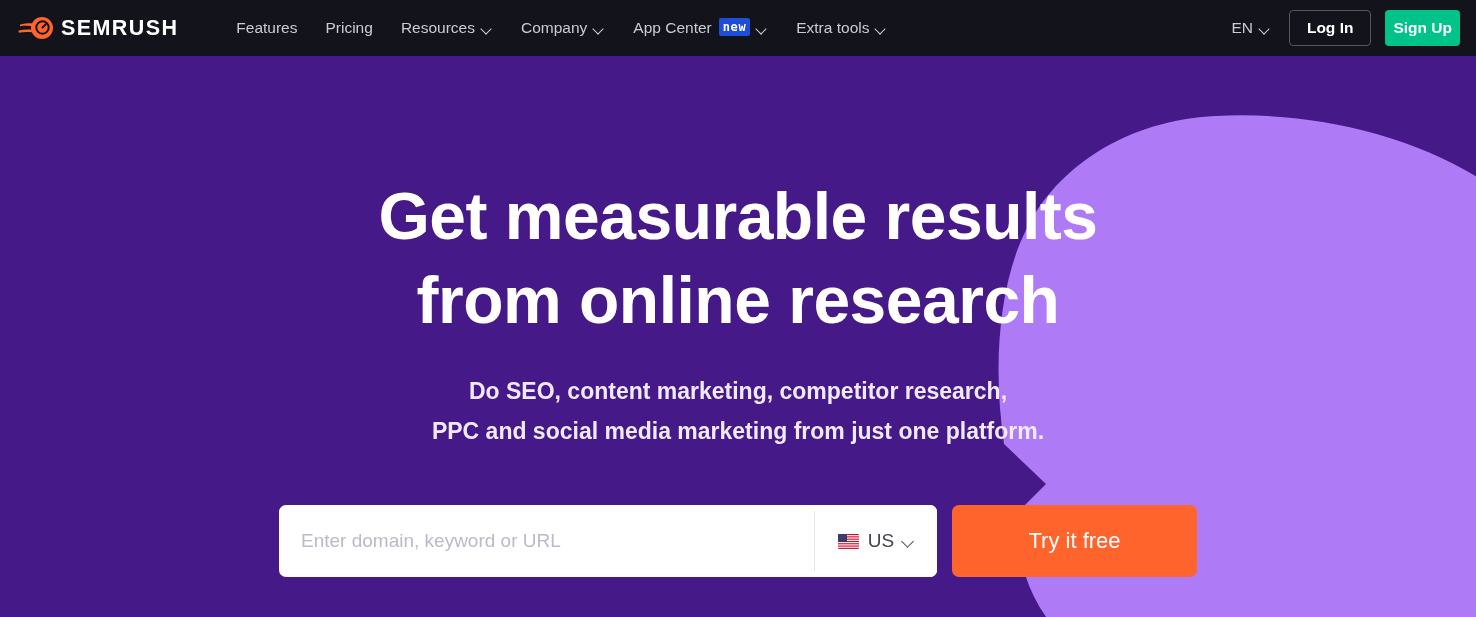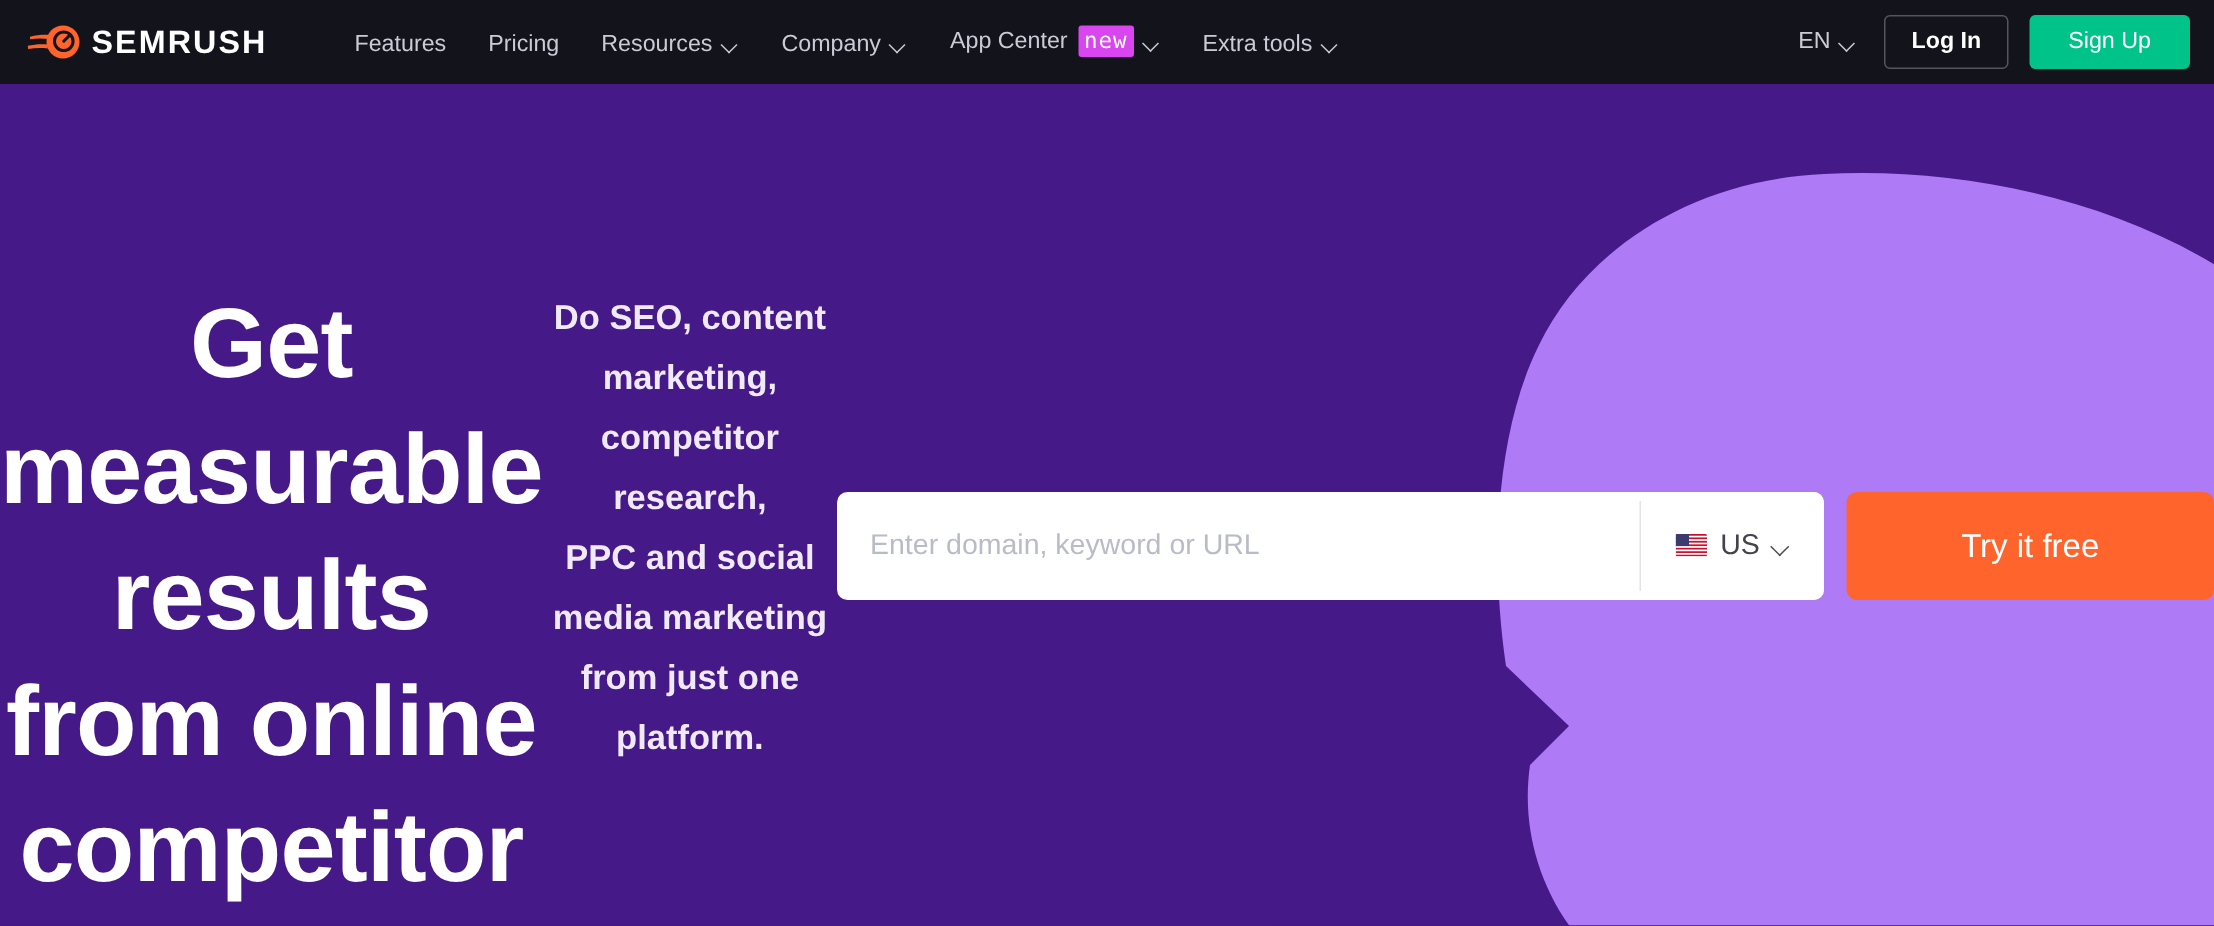--- a/index.html
+++ b/index.html
@@ -72,24 +72,24 @@
     content: "";
     position: absolute;
     left: 0; top: 0;
     width: 7px; height: 7px;
     border-right: 1.6px solid currentColor;
     border-bottom: 1.6px solid currentColor;
     transform: rotate(45deg);
   }
 
   .badge-new {
-    background: #d946ef;
-    color: #ffffff;
-    font-size: 15px;
-    font-weight: normal;
+    background: #1d4ed8;
+    color: #ffffff;
+    font-size: 12px;
+    font-weight: bold;
     line-height: 1;
     padding: 3px 4px 3px 4px;
     border-radius: 2px;
     letter-spacing: 0.6px;
     font-family: "DejaVu Sans Mono", monospace;
     text-transform: lowercase;
     position: relative;
     top: -1px;
   }
 
@@ -119,22 +119,22 @@
     cursor: pointer;
     font-family: "Liberation Sans", sans-serif;
     line-height: 1.2;
   }
   .btn-signup {
     color: #ffffff;
     background: #00C389;
     border: none;
     border-radius: 4px;
     font-size: 15.5px;
-    font-weight: normal;
-    padding: 9px 26px;
+    font-weight: bold;
+    padding: 9px 8px;
     cursor: pointer;
     font-family: "Liberation Sans", sans-serif;
     line-height: 1.2;
   }
 
   
   .hero {
     position: relative;
     width: 1476px;
     height: 561px;
@@ -151,20 +151,21 @@
     z-index: 0;
     pointer-events: none;
   }
 
   .hero-inner {
     position: relative;
     z-index: 5;
     width: 1476px;
     height: 561px;
     display: flex;
+    flex-direction: column;
     align-items: center;
   }
 
   .headline {
     color: #ffffff;
     font-size: 66px;
     font-weight: bold;
     line-height: 84px;
     text-align: center;
     letter-spacing: -0.5px;
@@ -343,21 +344,21 @@
       L 60 372
       L 18 332
       C 6 250, 14 170, 40 118
       Z"></path>
   </svg>
 
   <div class="hero-inner">
 
     <h1 class="headline">
       <span>Get measurable results</span><br>
-      <span>from online competitor</span>
+      <span>from online research</span>
     </h1>
 
     <p class="subhead">
       <span>Do SEO, content marketing, competitor research,</span><br>
       <span>PPC and social media marketing from just one platform.</span>
     </p>
 
     <div class="search-row">
 
       <div class="search-box">

